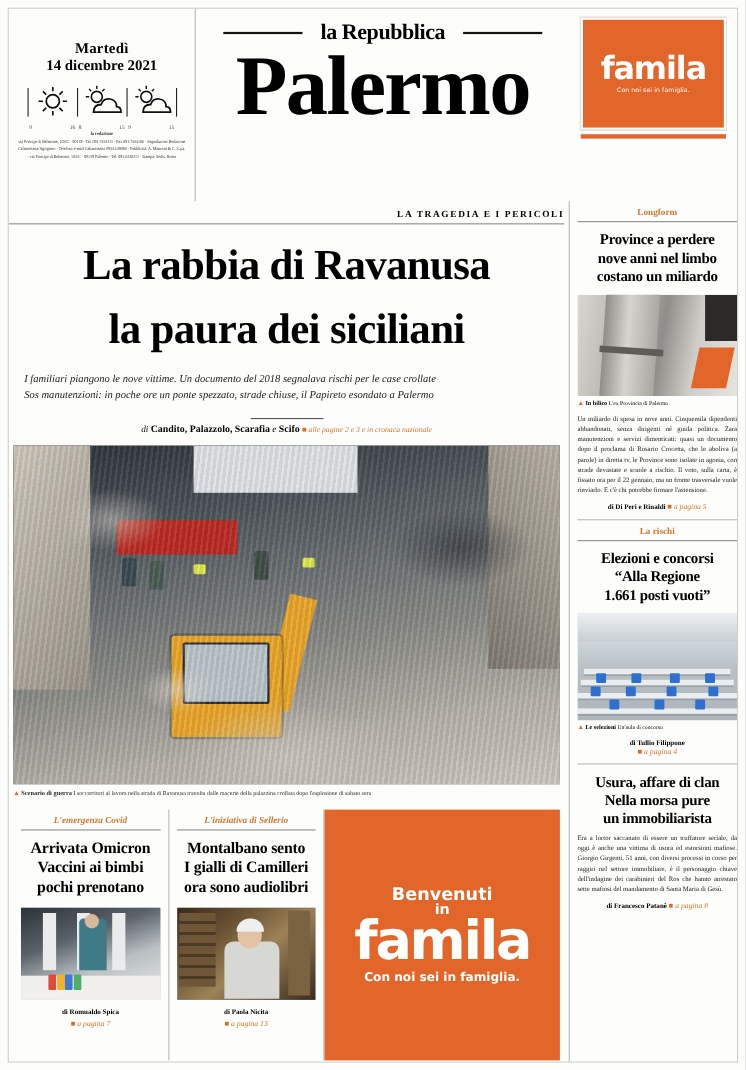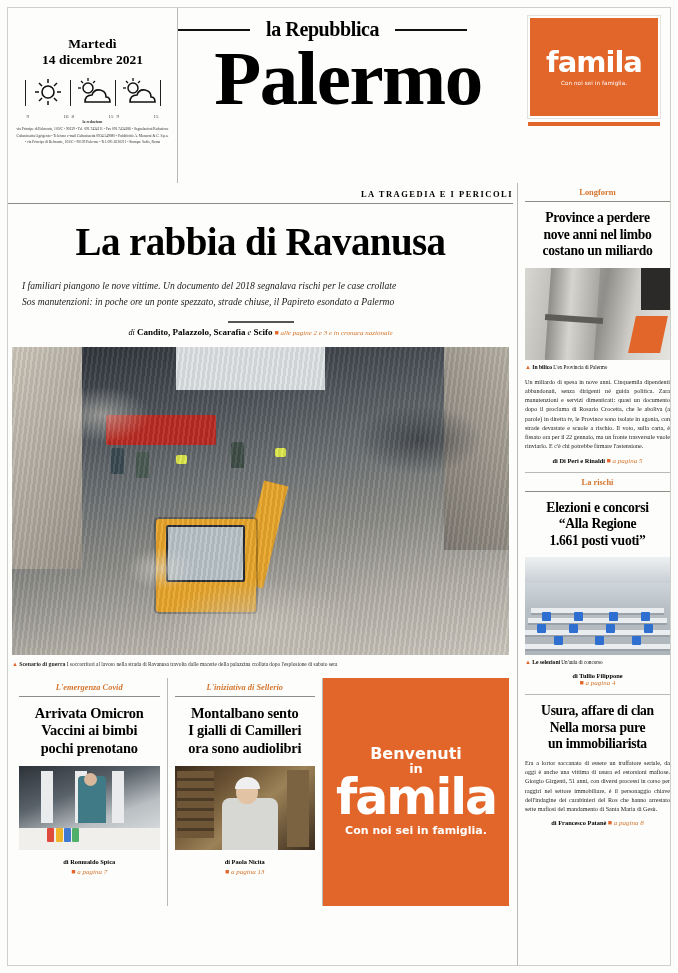--- a/index.html
+++ b/index.html
@@ -22,21 +22,21 @@
 
   .weather{display:flex;justify-content:center;align-items:flex-end;gap:0px;margin:4px 0 10px;}
   .wcell{width:44px;height:34px;position:relative;}
   .wsep{width:1px;height:26px;background:#222;align-self:center;}
   .wnum{position:absolute;bottom:-9px;font-size:5px;color:#444;}
   .wnum.l{left:1px;} .wnum.r{right:1px;}
 
   .colophon{font-size:3.6px;line-height:1.65;color:#30302e;transform:scaleY(1.15);}
   .colophon b{font-size:3.9px;}
 
-  .repubblica-row{display:flex;align-items:center;justify-content:flex-start;gap:16px;margin-top:10px;}
+  .repubblica-row{display:flex;align-items:center;justify-content:center;gap:16px;margin-top:10px;}
   .rule{height:2px;background:#111;flex:1;max-width:72px;}
   .repubblica{font-family:"Liberation Serif",serif;font-weight:bold;font-size:20px;letter-spacing:-.4px;white-space:nowrap;}
   .palermo{text-align:center;font-size:77px;font-weight:bold;line-height:.92;letter-spacing:-1.5px;margin-top:2px;}
 
   .ad-top{background:#e2662a;height:98px;border:2px solid #fff;outline:1px solid #e4e2dd;
           display:flex;flex-direction:column;align-items:center;justify-content:center;}
   .ad-top .fam{color:#fff;font-family:"DejaVu Sans",sans-serif;font-weight:bold;font-size:29px;letter-spacing:-1px;line-height:1;}
   .ad-top .tag{color:#fff;font-family:"DejaVu Sans",sans-serif;font-size:5.6px;margin-top:3px;letter-spacing:.1px;}
   .ad-bar{height:4px;background:#e2662a;margin-top:4px;}
 
@@ -65,21 +65,21 @@
   
   .bottom-row{display:flex;margin:9px 4px 0;height:228px;}
   .bbox{flex:1;box-sizing:border-box;padding:0 7px;}
   .bbox.mid{border-left:1px solid #b9b9b5;border-right:1px solid #b9b9b5;}
   .bsec{text-align:center;font-style:italic;font-weight:bold;color:#d4762e;font-size:8.4px;padding:5px 0 4px;border-bottom:1.2px solid #8d8d88;}
   .bhead{text-align:center;font-size:14.4px;font-weight:bold;line-height:1.24;margin-top:8px;letter-spacing:-.2px;}
   .bphoto{height:84px;margin-top:8px;overflow:hidden;position:relative;background:#ddd;}
   .bbyline{text-align:center;font-size:6px;margin-top:7px;line-height:1.5;}
   .bbyline b{font-size:6.4px;}
 
-  .ad-bottom{width:186px;background:#e2662a;display:flex;flex-direction:column;align-items:center;justify-content:center;color:#fff;}
+  .ad-bottom{width:214px;background:#e2662a;display:flex;flex-direction:column;align-items:center;justify-content:center;color:#fff;}
   .ab1{font-family:"DejaVu Sans",sans-serif;font-weight:bold;font-size:16px;line-height:1;}
   .ab2{font-family:"DejaVu Sans",sans-serif;font-weight:bold;font-size:13px;line-height:1.1;}
   .ab3{font-family:"DejaVu Sans",sans-serif;font-weight:bold;font-size:49px;line-height:.92;letter-spacing:-2px;margin-top:-2px;}
   .ab4{font-family:"DejaVu Sans",sans-serif;font-weight:bold;font-size:11px;margin-top:4px;}
 
   
   .s-sec{text-align:center;font-weight:bold;color:#d4762e;font-size:8.4px;padding:5px 0 4px;border-bottom:1.2px solid #8d8d88;}
   .s-head{text-align:center;font-size:13.6px;font-weight:bold;line-height:1.22;margin-top:8px;letter-spacing:-.3px;}
   .s-photo{height:92px;margin-top:8px;overflow:hidden;position:relative;}
   .s-cap{font-size:5.2px;margin-top:4px;line-height:1.3;}
@@ -233,20 +233,21 @@
 
   <div class="body-wrap">
 
     <div class="main-col">
 
       <div class="kicker-bar">
         <div class="kicker">LA TRAGEDIA E I PERICOLI</div>
       </div>
 
       <div class="lead-h">La rabbia di Ravanusa</div>
+      <div class="lead-h">la paura dei siciliani</div>
 
       <div class="lead-sub">
         <span>I familiari piangono le nove vittime. Un documento del 2018 segnalava rischi per le case crollate</span><br>
         <span>Sos manutenzioni: in poche ore un ponte spezzato, strade chiuse, il Papireto esondato a Palermo</span>
       </div>
 
       <div class="byline-rule"></div>
       <div class="byline">
         <span class="it">di</span>
         <b>Candito, Palazzolo, Scarafia</b>

